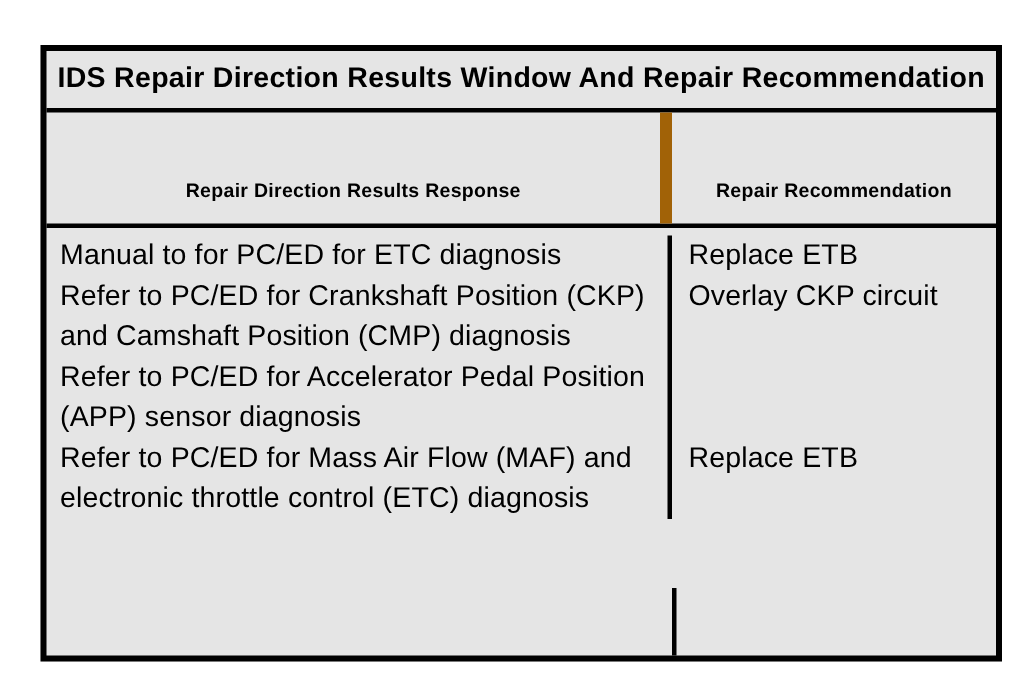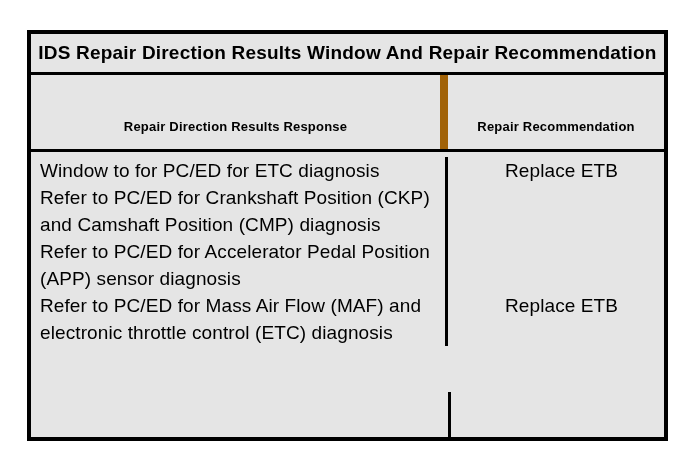--- a/index.html
+++ b/index.html
@@ -90,21 +90,20 @@
     width: 417px;
     flex: 0 0 417px;
     border-right: 3px solid #000000;
     padding-left: 9px;
     padding-right: 2px;
   }
   .cell.recommendation {
     flex: 1 1 auto;
     padding-left: 11px;
     padding-right: 4px;
-    margin-left: 46px;
   }
   
   .body-filler {
     flex: 1 1 auto;
     display: flex;
   }
   .body-filler .spacer-left {
     width: 417px;
     flex: 0 0 417px;
     border-right: 3px solid #000000;
@@ -123,26 +122,27 @@
         <span>Repair Direction Results Response</span>
       </div>
       <div class="header-cell right">
         <span class="wrap-narrow">Repair Recommendation</span>
       </div>
     </div>
 
     <div class="body-rows">
 
   <div class="body-row">
-    <div class="cell response">Window to for PC/ED for ETC diagnosis</div>
+    <div class="cell response">Manual to for PC/ED for ETC diagnosis</div>
     <div class="cell recommendation">Replace ETB</div>
   </div>
 
   <div class="body-row">
     <div class="cell response">Refer to PC/ED for Crankshaft Position (CKP) and Camshaft Position (CMP) diagnosis</div>
+    <div class="cell recommendation">Overlay CKP circuit</div>
   </div>
 
   <div class="body-row">
     <div class="cell response">Refer to PC/ED for Accelerator Pedal Position (APP) sensor diagnosis</div>
   </div>
 
   <div class="body-row">
     <div class="cell response">Refer to PC/ED for Mass Air Flow (MAF) and electronic throttle control (ETC) diagnosis</div>
     <div class="cell recommendation">Replace ETB</div>
   </div>

